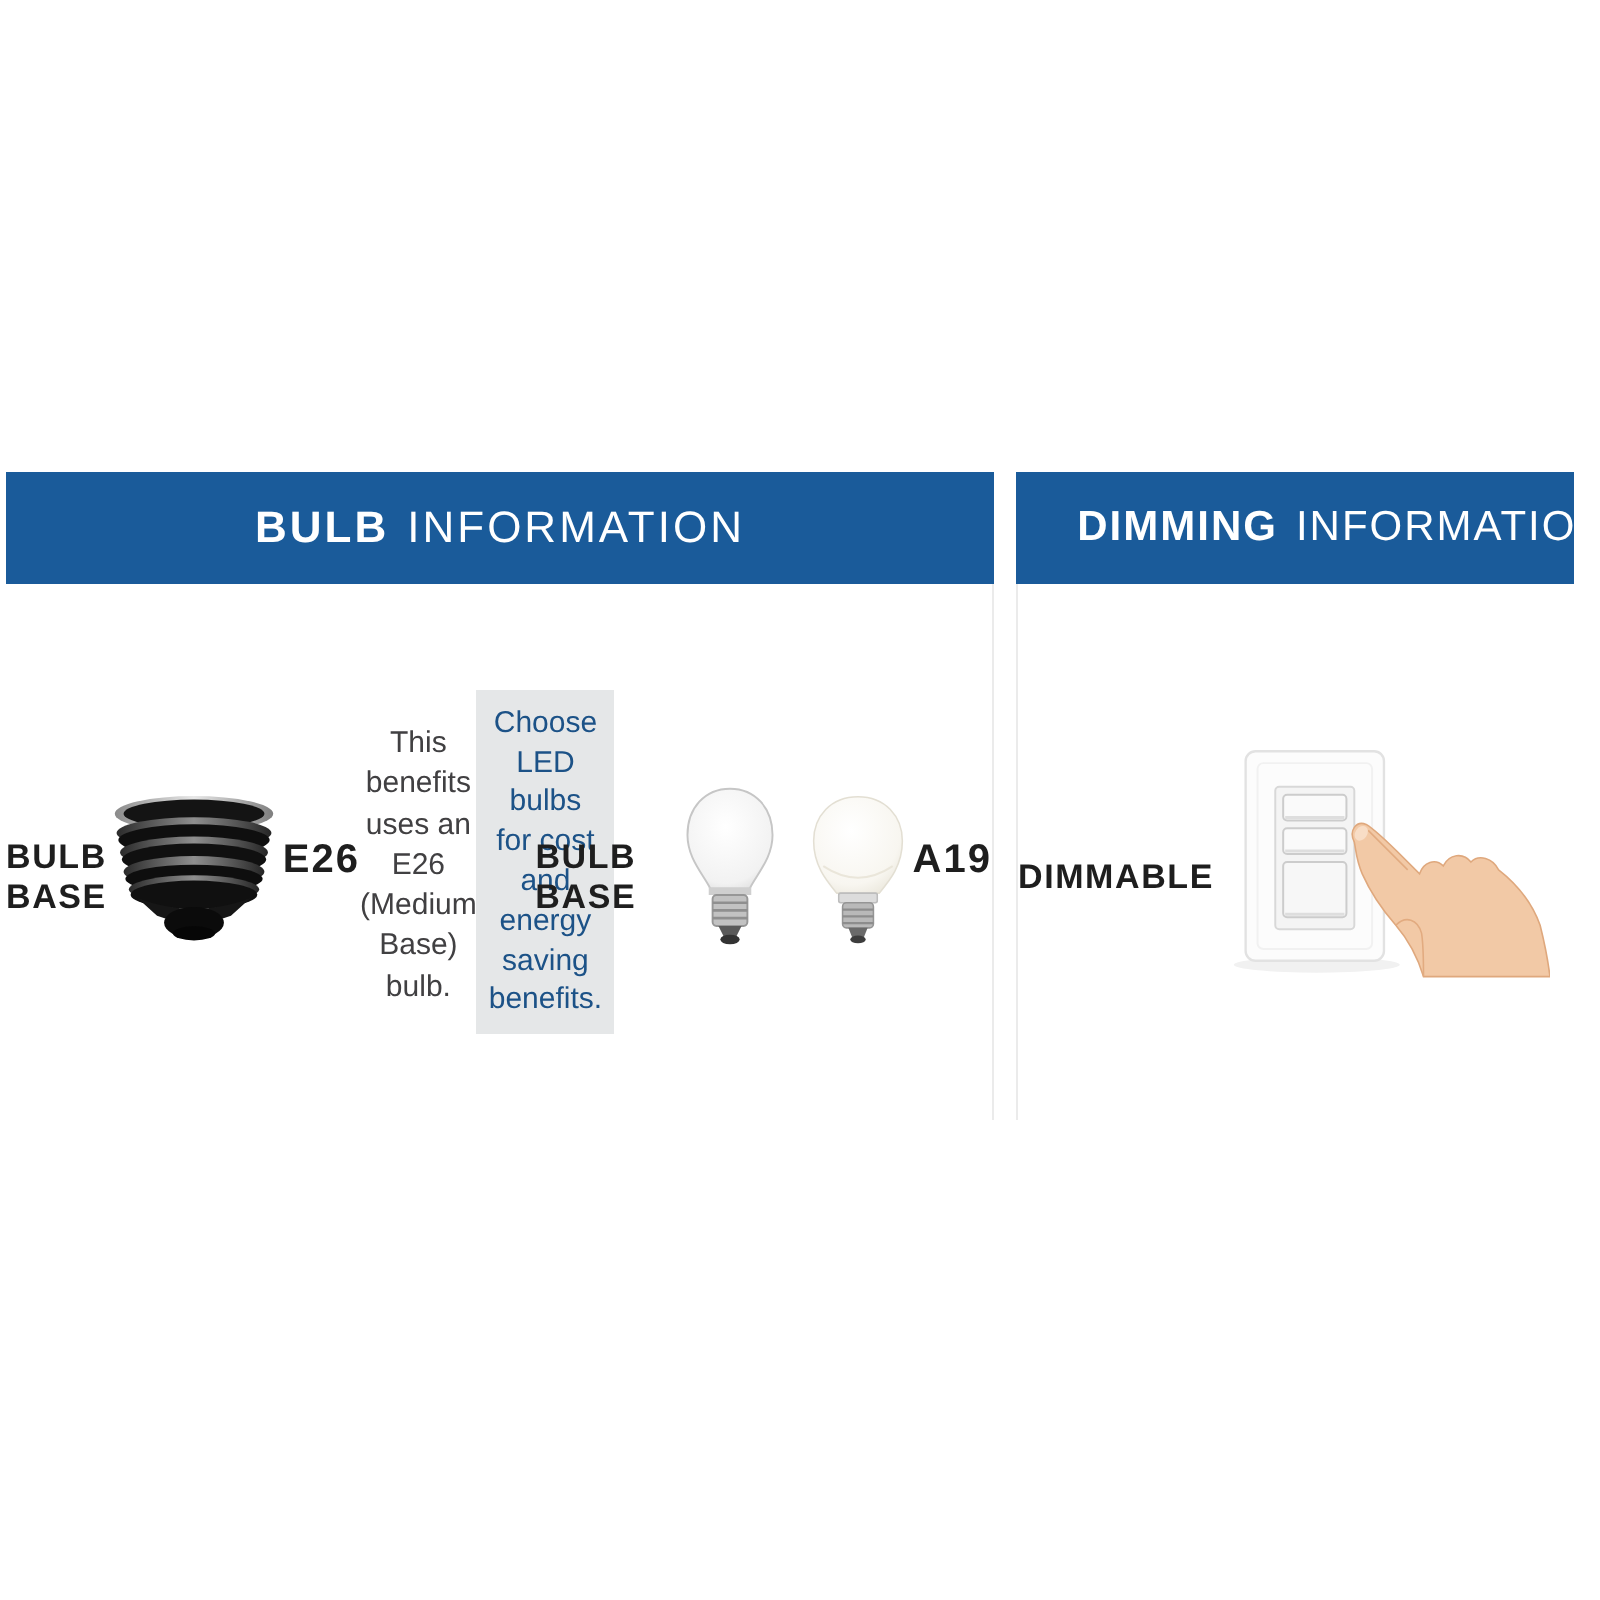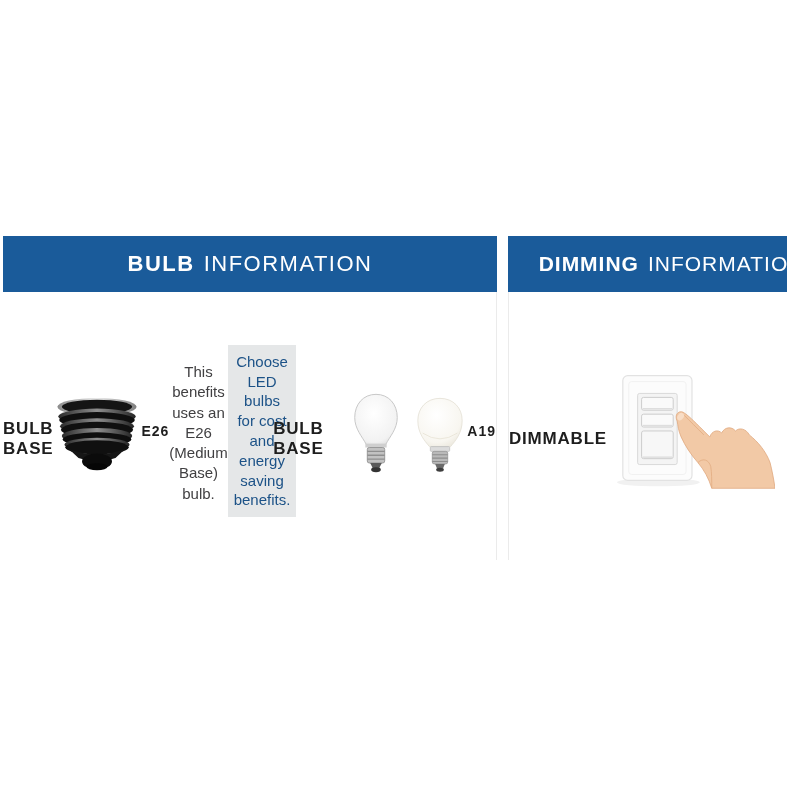--- a/index.html
+++ b/index.html
@@ -21,21 +21,21 @@
   .panel-dimming .banner{font-size:21px;letter-spacing:1px;padding-left:48px;}
   .content{background:#fff;min-height:268px;display:flex;justify-content:space-around;}
   .panel-bulb .content{border-right:1px solid var(--divider);}
   .panel-dimming .content{border-left:1px solid var(--divider);justify-content:flex-end;}
   .col{display:flex;flex-direction:row;align-items:center;width:50%;}
   .panel-dimming .col{width:100%;}
   .col-heading{margin-top:26px;font-size:17px;font-weight:bold;color:var(--heading-text);
     letter-spacing:0.8px;text-align:center;}
   .img-row{margin-top:13px;height:82px;display:flex;align-items:flex-end;justify-content:center;gap:8px;}
   .dim-img{margin-top:6px;height:120px;display:flex;align-items:flex-start;justify-content:center;}
-  .bulb-label{margin-top:9px;font-size:14px;font-weight:bold;color:var(--heading-text);
+  .bulb-label{margin-top:9px;font-size:20px;font-weight:bold;color:var(--heading-text);
     letter-spacing:1px;text-align:right;}
   .desc{margin-top:14px;font-size:15px;line-height:1.35;color:var(--body-text);text-align:center;}
   .desc-base{max-width:185px;}
   .desc-shape{max-width:210px;}
   .desc-dim{max-width:238px;margin-top:10px;}
   .callout{margin-top:10px;width:272px;background:var(--callout-bg);color:var(--callout-text);
     font-size:15px;font-weight:normal;line-height:1.32;text-align:center;padding:7px 6px;}
   svg{display:block;}
 </style>
 </head>

